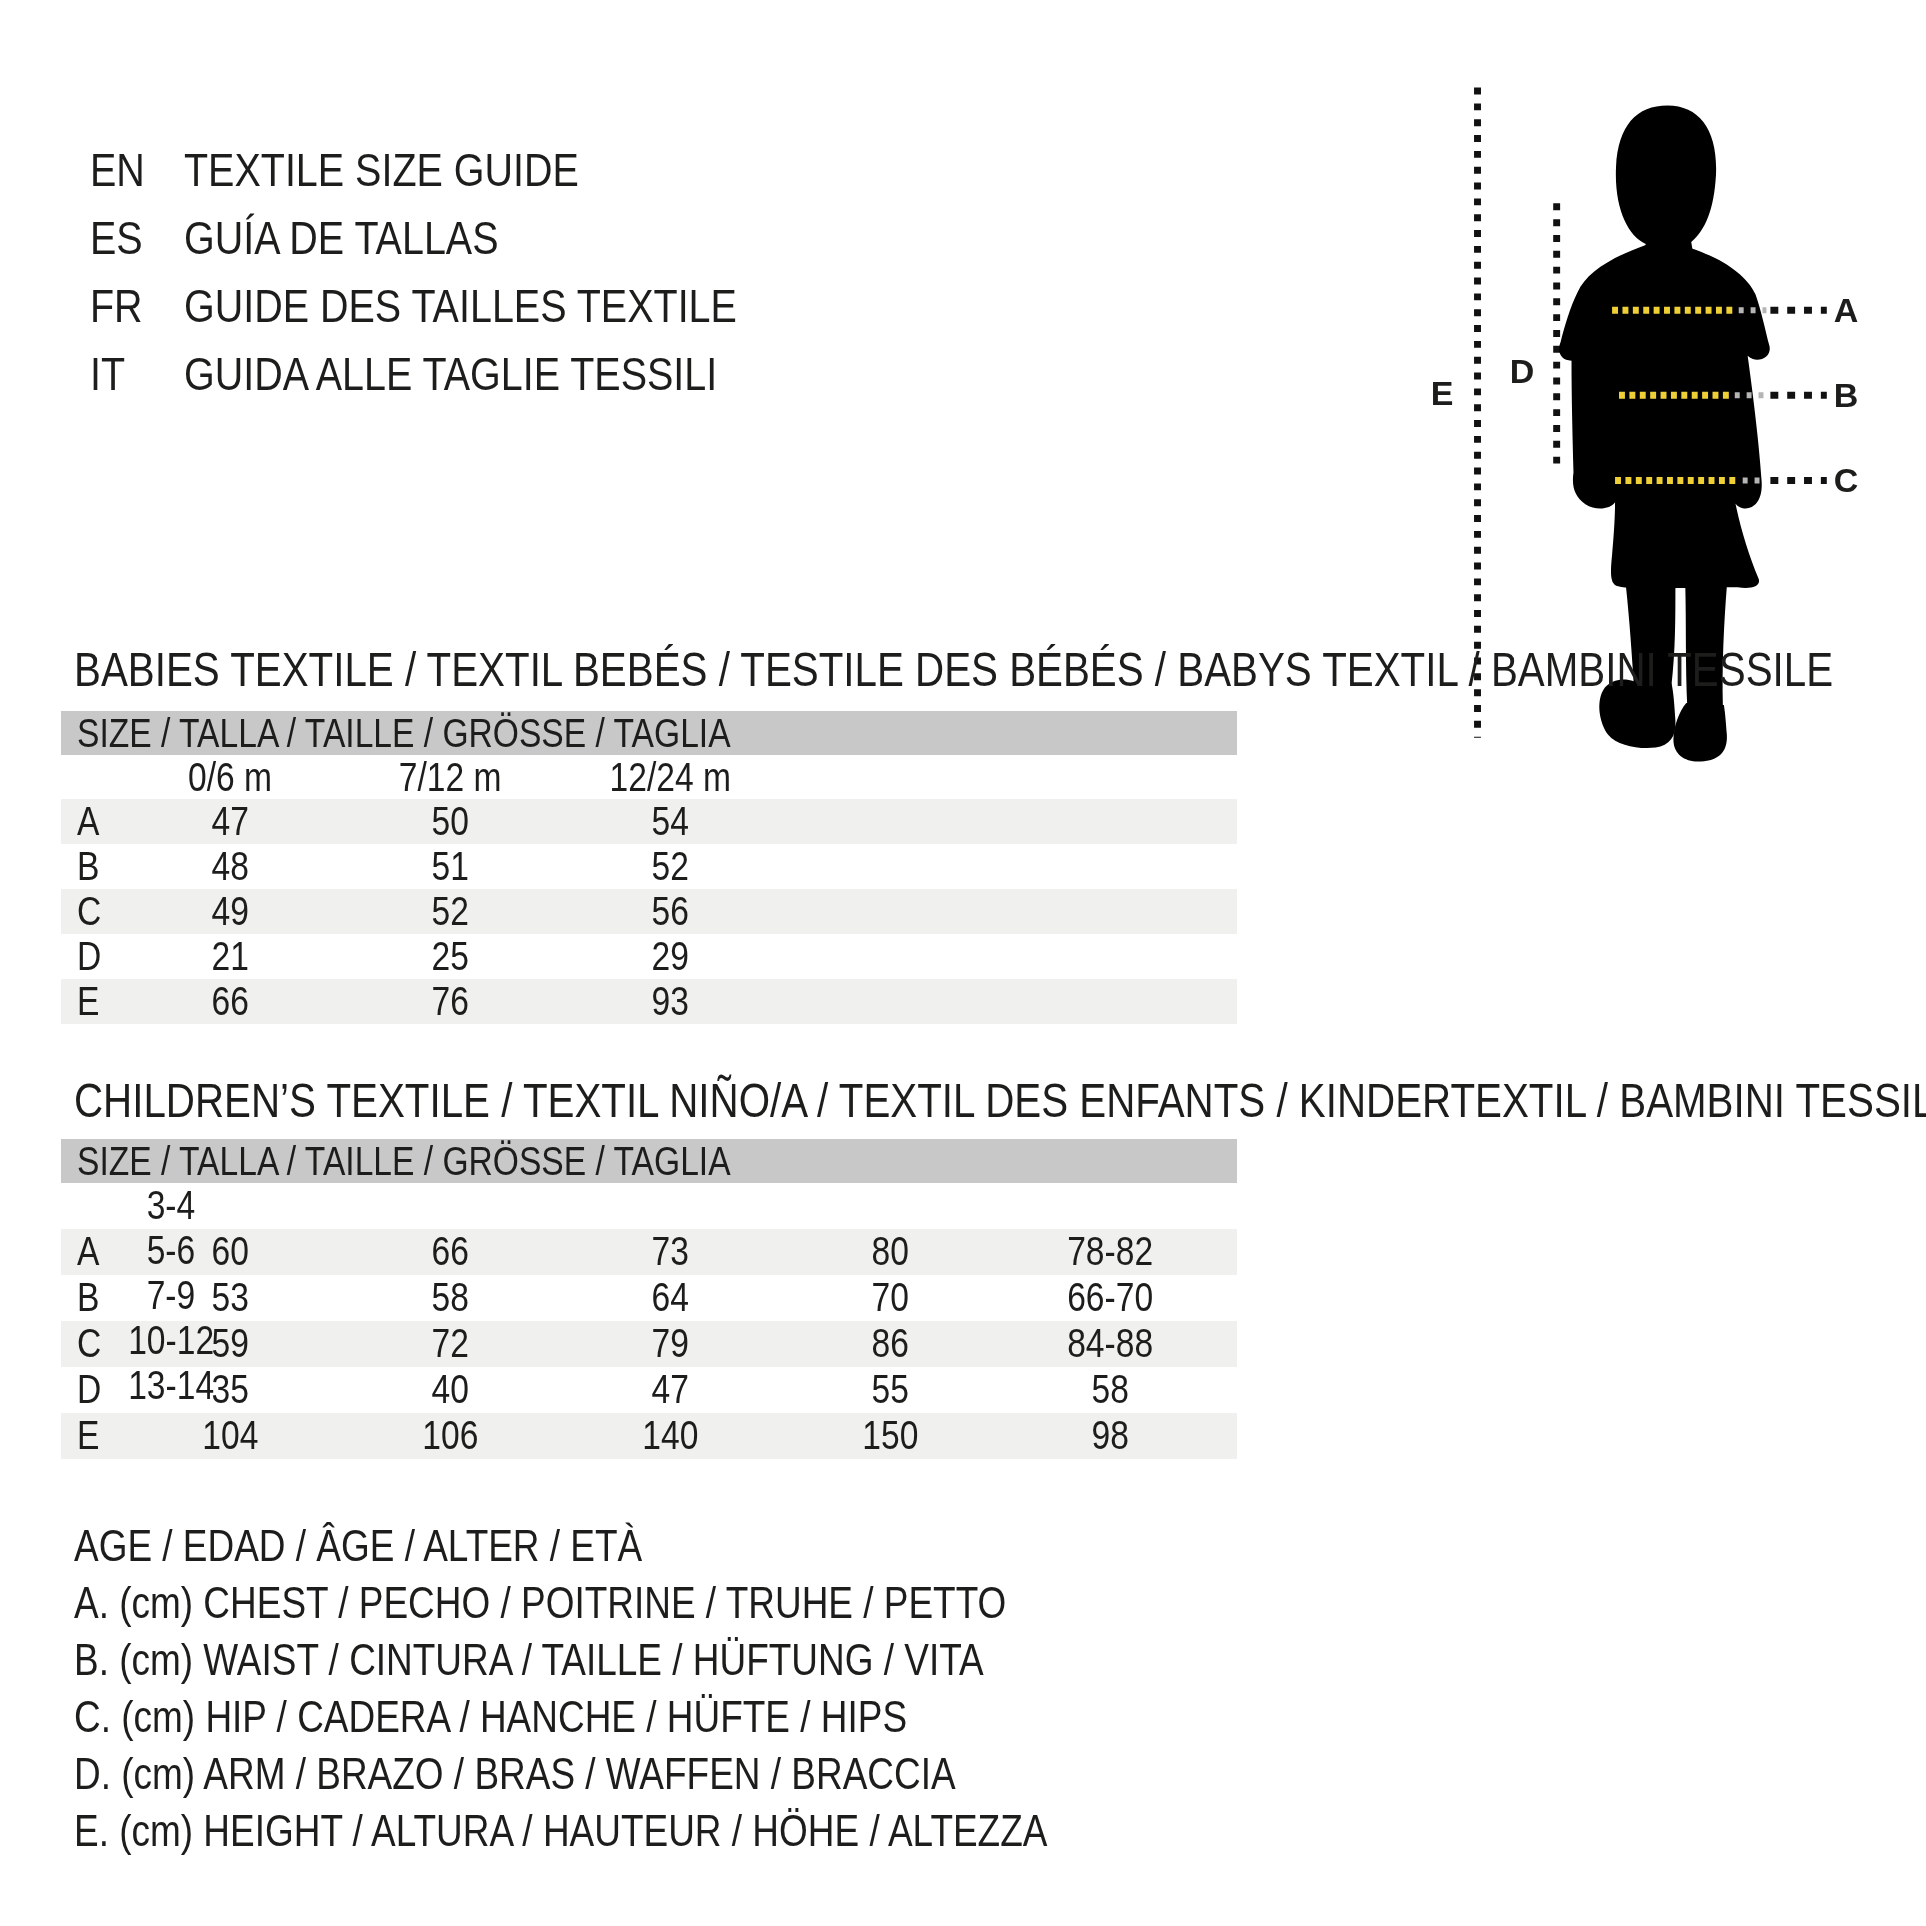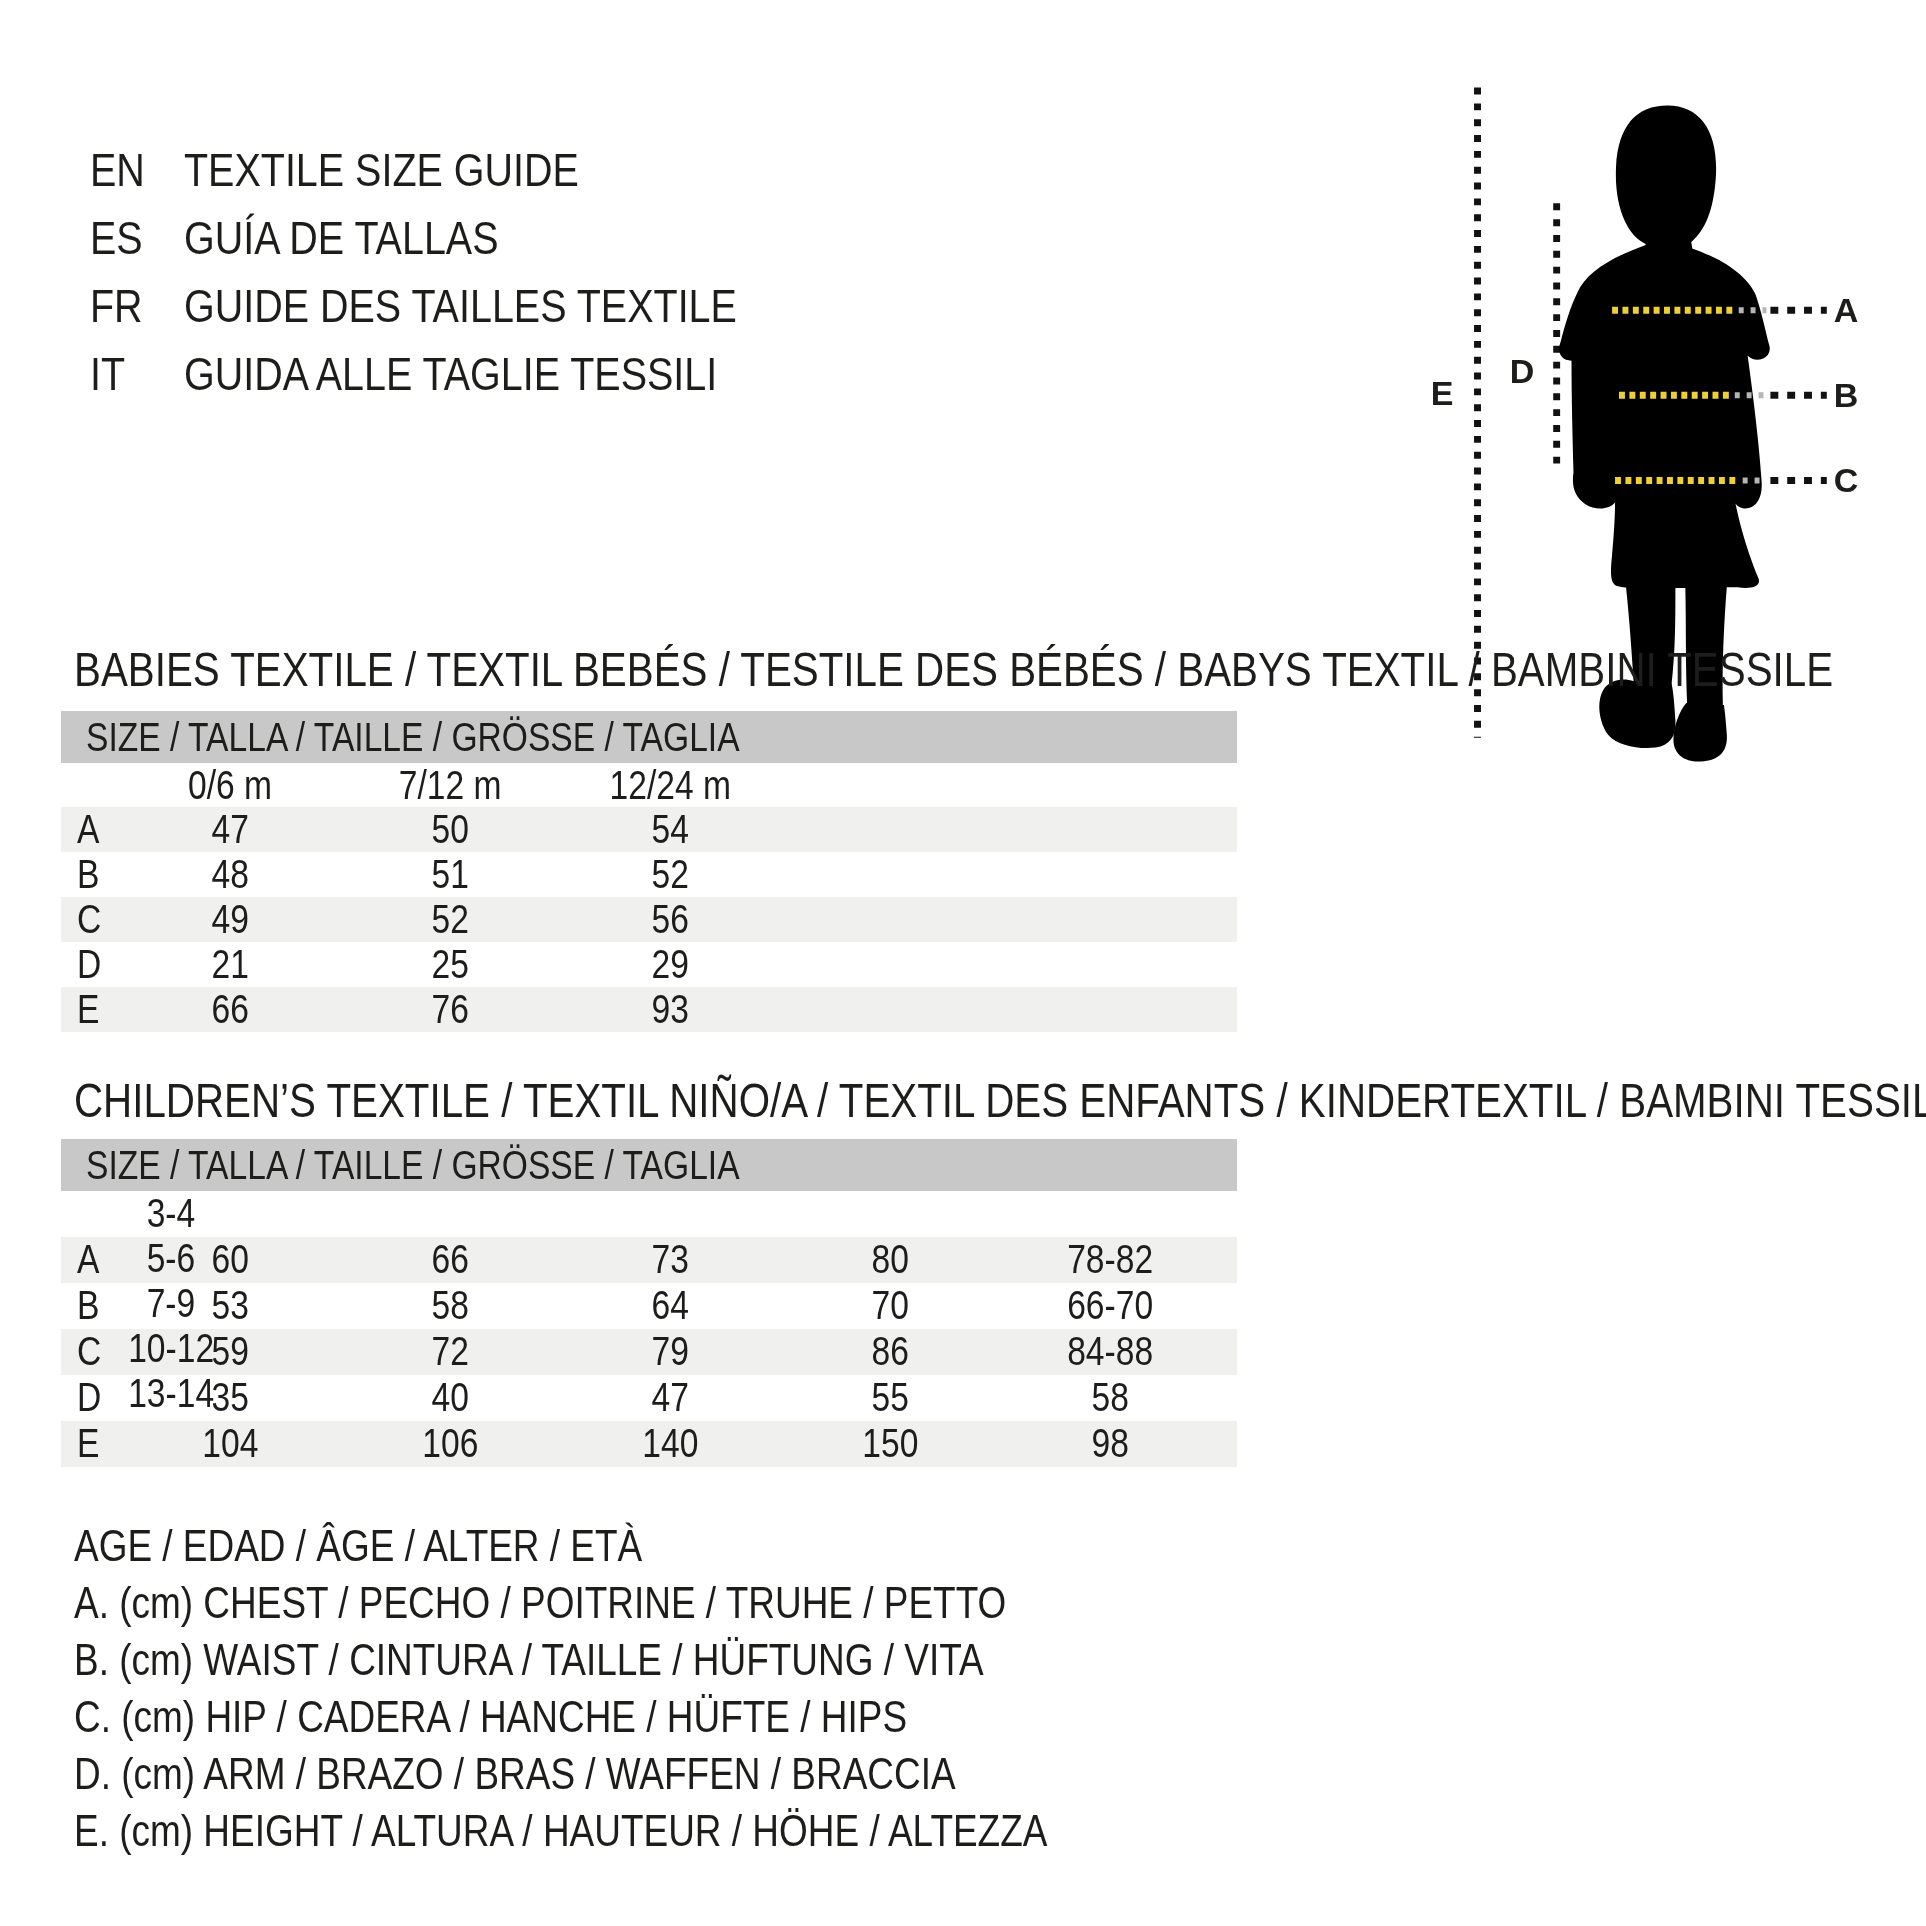--- a/index.html
+++ b/index.html
@@ -14,21 +14,21 @@
 
   
   .lang-block{left:90px;top:95px;margin-top:40px;}
   .lang-row{display:flex;height:68px;align-items:center;font-size:47px;}
   .lang-code{width:94px;}
   
   .sec-heading{left:74px;font-size:48px;height:55px;line-height:55px;white-space:nowrap;}
 
   
   .sg-table{left:61px;width:1176px;}
-  .size-bar{height:52px;background:#c8c8c8;display:flex;align-items:center;padding-left:25px;box-sizing:border-box;font-size:40px;}
+  .size-bar{height:44px;background:#c8c8c8;display:flex;align-items:center;padding-left:16px;box-sizing:border-box;font-size:40px;}
   .t-row{display:flex;align-items:flex-start;font-size:40px;}
   .t-row.colhead{height:44px;}
   .babies .t-row.datarow{height:45px;}
   .children .t-row.colhead{height:46px;flex-direction:column;}
   .children .t-row.datarow{height:46px;}
   .t-row.stripe{background:#f0f0ef;}
   .cell-label{width:59px;padding-left:16px;box-sizing:border-box;}
   .cell-val{width:220px;text-align:center;}
 
   

